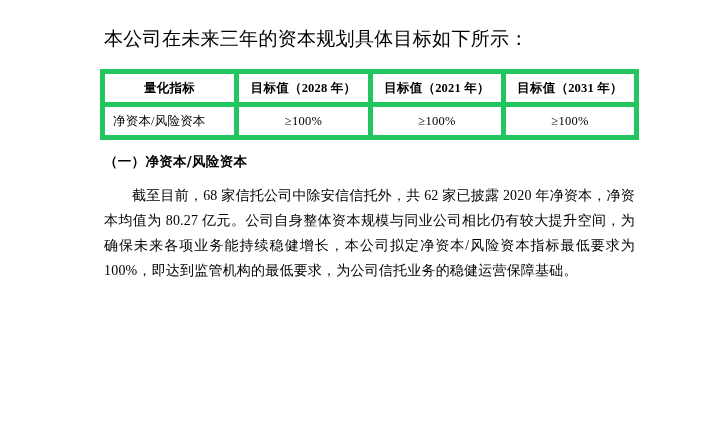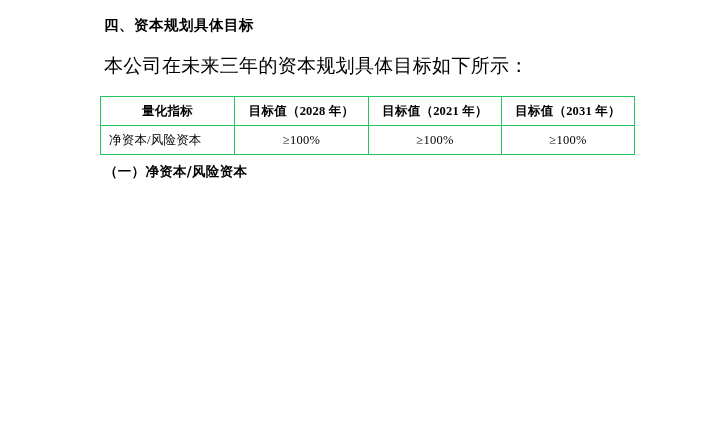--- a/index.html
+++ b/index.html
@@ -33,21 +33,21 @@
     margin: 18px 0 0 4px;
     letter-spacing: 0.3px;
   }
   table.goals {
     border-collapse: collapse;
     width: 534px;
     margin: 17px 0 0 0;
     table-layout: fixed;
   }
   table.goals td, table.goals th {
-    border: 1px solid #22c55e;
+    border: 5px solid #22c55e;
     height: 28px;
     font-size: 12.5px;
     text-align: center;
     vertical-align: middle;
     padding: 0 6px;
     letter-spacing: 0.2px;
   }
   table.goals thead th {
     font-weight: bold;
     font-size: 12.5px;
@@ -58,41 +58,40 @@
   }
   col.c0 { width: 134px; }
   col.c1 { width: 134px; }
   col.c2 { width: 133px; }
   col.c3 { width: 133px; }
 
   .subsection-heading {
     font-family: "DejaVu Sans", "Liberation Sans", sans-serif;
     font-weight: bold;
     font-size: 13.5px;
-    margin: 8px 0 0 4px;
+    margin: 13px 0 0 4px;
     letter-spacing: 0.3px;
   }
   .body-para {
     font-size: 14px;
     line-height: 25px;
     margin: 12px 0 0 4px;
     text-align: justify;
     text-justify: inter-ideograph;
     letter-spacing: 0.2px;
   }
   .indent {
     text-indent: 2em;
   }
 </style>
 </head>
 <body>
 
 <div class="page">
 
-  <div class="section-heading">四、资本规划具体目标</div>
 
   <div class="intro-line">本公司在未来三年的资本规划具体目标如下所示：</div>
 
   <table class="goals">
     <colgroup>
       <col class="c0">
         <col class="c1">
         <col class="c2">
         <col class="c3">
     </colgroup>
@@ -109,14 +108,15 @@
         <td class="rowlabel">净资本/风险资本</td>
         <td>≥100%</td>
         <td>≥100%</td>
         <td>≥100%</td>
       </tr>
     </tbody>
   </table>
 
   <div class="subsection-heading">（一）净资本/风险资本</div>
 
+  <div class="body-para indent">截至目前，68 家信托公司中除安信信托外，共 62 家已披露 2020 年净资本，净资本均值为 80.27 亿元。公司自身整体资本规模与同业公司相比仍有较大提升空间，为确保未来各项业务能持续稳健增长，本公司拟定净资本/风险资本指标最低要求为 100%，即达到监管机构的最低要求，为公司信托业务的稳健运营保障基础。</div>
 
 </div>
 
 </body></html>

